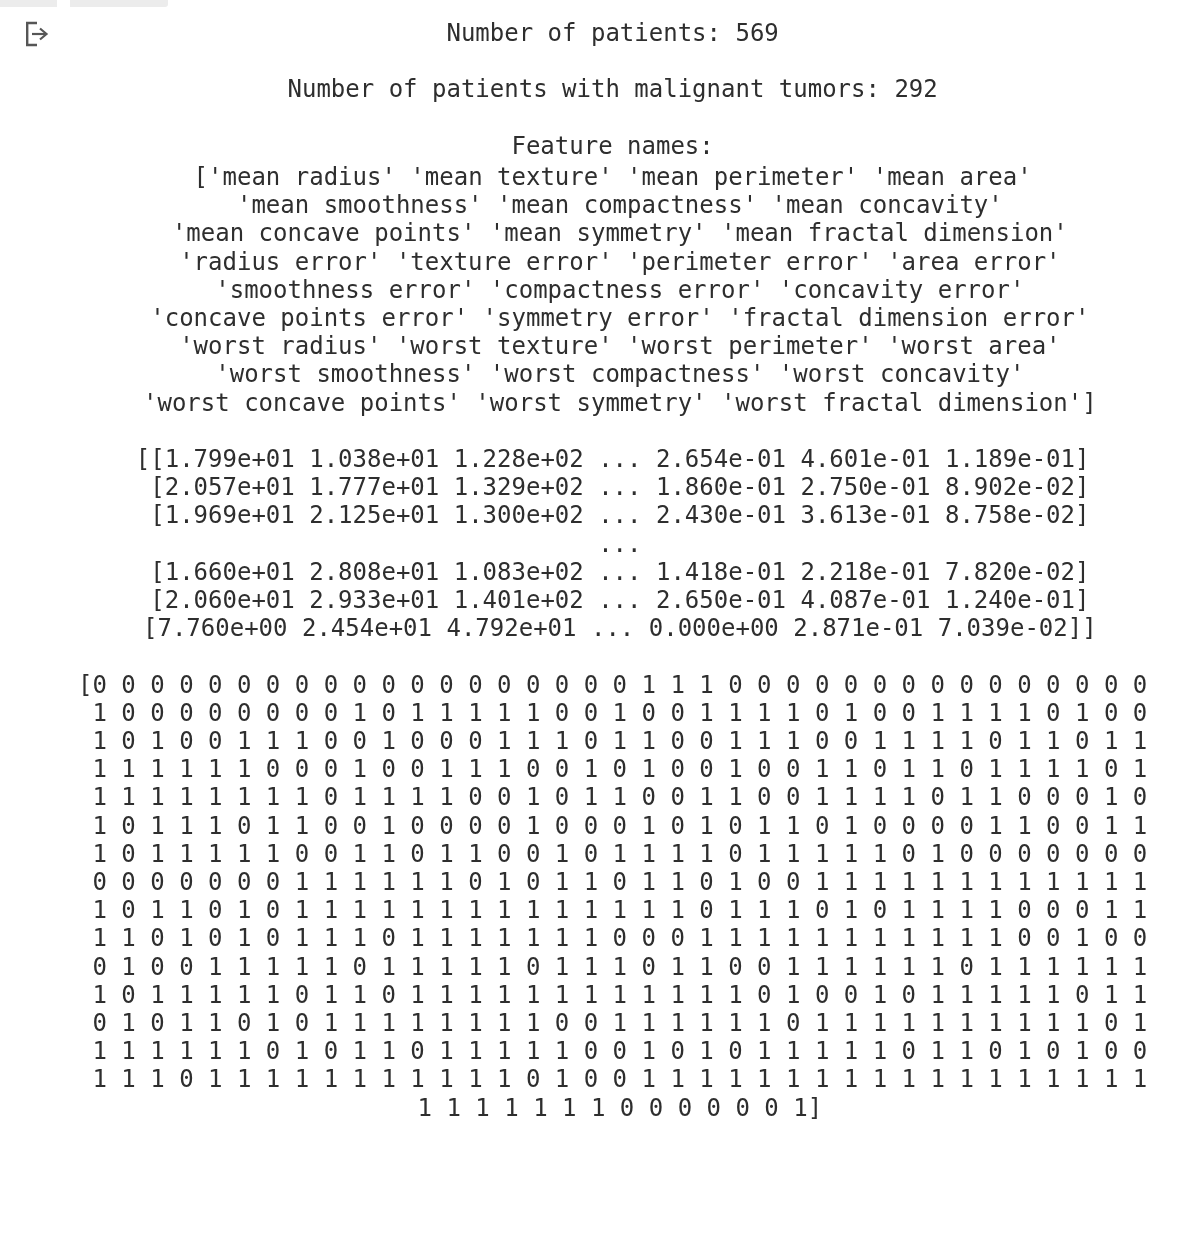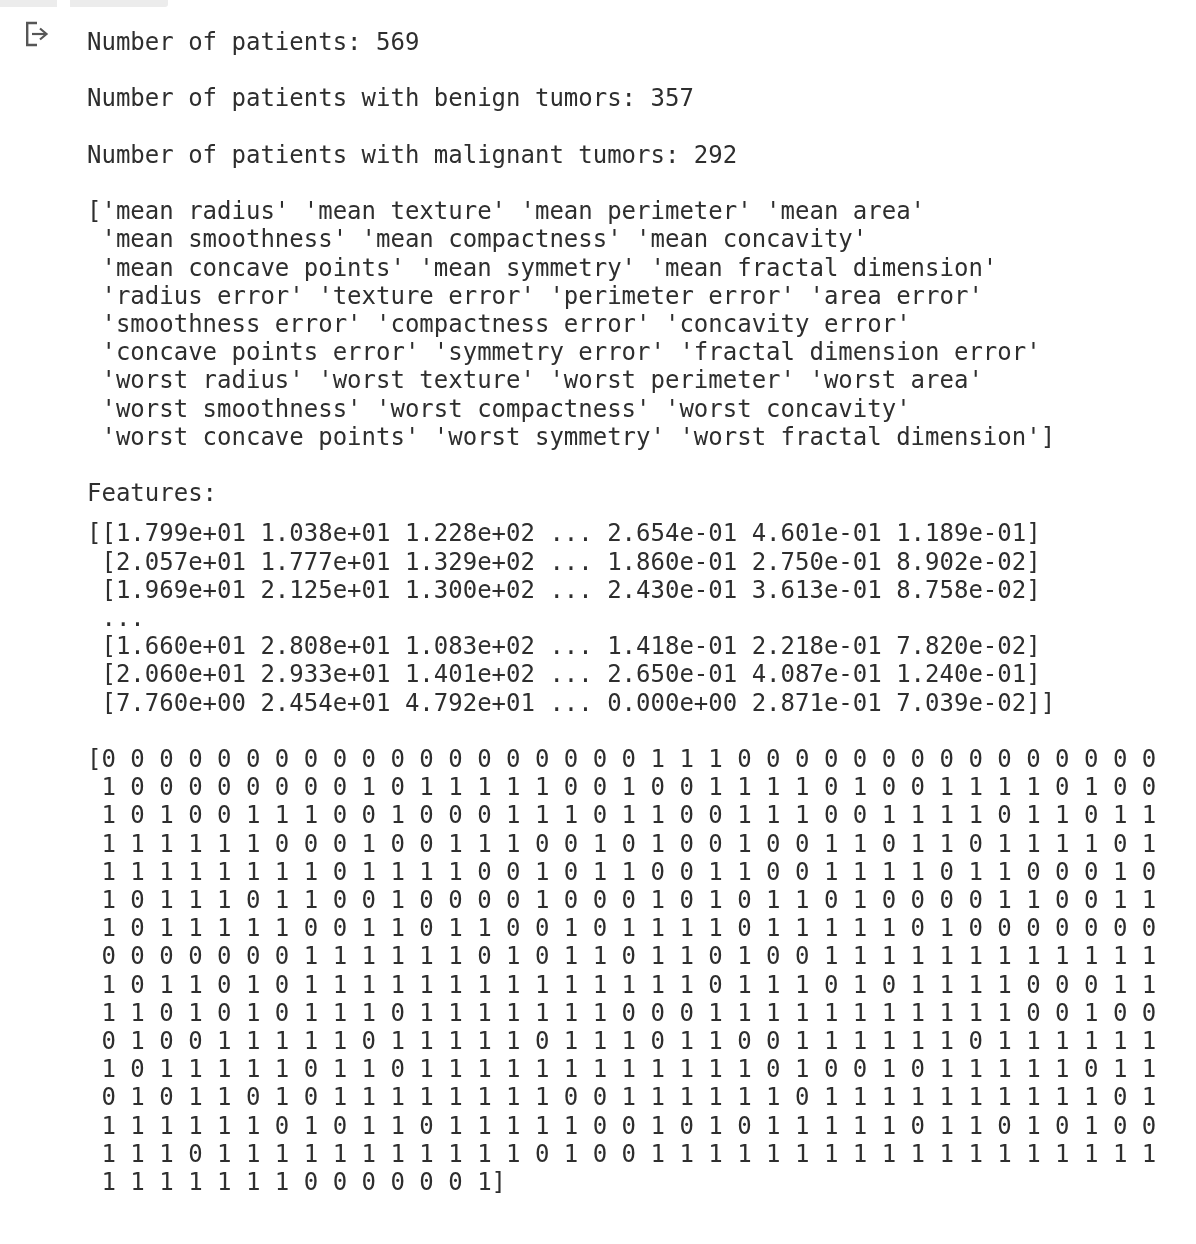--- a/index.html
+++ b/index.html
@@ -31,24 +31,25 @@
   }
   .console {
     position: absolute;
     left: 75px;
     top: 16px;
     color: #2e2e2e;
     font-size: 24px;
     line-height: 28.2px;
   }
   .console pre {
-    margin: 12px;
+    margin: 3px;
     padding: 0;
     font: inherit;
     white-space: pre;
+    text-align: center;
   }
   .console pre.gap {
     margin-bottom: 28.2px;
   }
 </style>
 </head>
 <body>
 
 <div class="prev-cell-strip strip-a"></div>
 <div class="prev-cell-strip strip-b"></div>
@@ -56,37 +57,36 @@
 <div class="output-gutter">
   <svg width="26" height="28" viewBox="0 0 26 28" fill="none" xmlns="http://www.w3.org/2000/svg">
     <path d="M13 3 L3.2 3 L3.2 25 L13 25" stroke="#565656" stroke-width="2.4" fill="none"></path>
     <path d="M8 14 L21 14" stroke="#565656" stroke-width="2.2" fill="none"></path>
     <path d="M16 8.5 L22.5 14 L16 19.5" stroke="#565656" stroke-width="2.2" fill="none"></path>
   </svg>
 </div>
 
 <div class="console">
   <pre class="gap">Number of patients: 569</pre>
-  <pre class="gap">Number of patients with benign tumors: 357</pre>
   <pre class="gap">Number of patients with malignant tumors: 292</pre>
 
   <div>
+    <pre>Feature names:</pre>
     <pre class="gap">['mean radius' 'mean texture' 'mean perimeter' 'mean area'
  'mean smoothness' 'mean compactness' 'mean concavity'
  'mean concave points' 'mean symmetry' 'mean fractal dimension'
  'radius error' 'texture error' 'perimeter error' 'area error'
  'smoothness error' 'compactness error' 'concavity error'
  'concave points error' 'symmetry error' 'fractal dimension error'
  'worst radius' 'worst texture' 'worst perimeter' 'worst area'
  'worst smoothness' 'worst compactness' 'worst concavity'
  'worst concave points' 'worst symmetry' 'worst fractal dimension']</pre>
   </div>
 
   <div>
-    <pre>Features:</pre>
     <pre class="gap">[[1.799e+01 1.038e+01 1.228e+02 ... 2.654e-01 4.601e-01 1.189e-01]
  [2.057e+01 1.777e+01 1.329e+02 ... 1.860e-01 2.750e-01 8.902e-02]
  [1.969e+01 2.125e+01 1.300e+02 ... 2.430e-01 3.613e-01 8.758e-02]
  ...
  [1.660e+01 2.808e+01 1.083e+02 ... 1.418e-01 2.218e-01 7.820e-02]
  [2.060e+01 2.933e+01 1.401e+02 ... 2.650e-01 4.087e-01 1.240e-01]
  [7.760e+00 2.454e+01 4.792e+01 ... 0.000e+00 2.871e-01 7.039e-02]]</pre>
   </div>
 
   <div>

